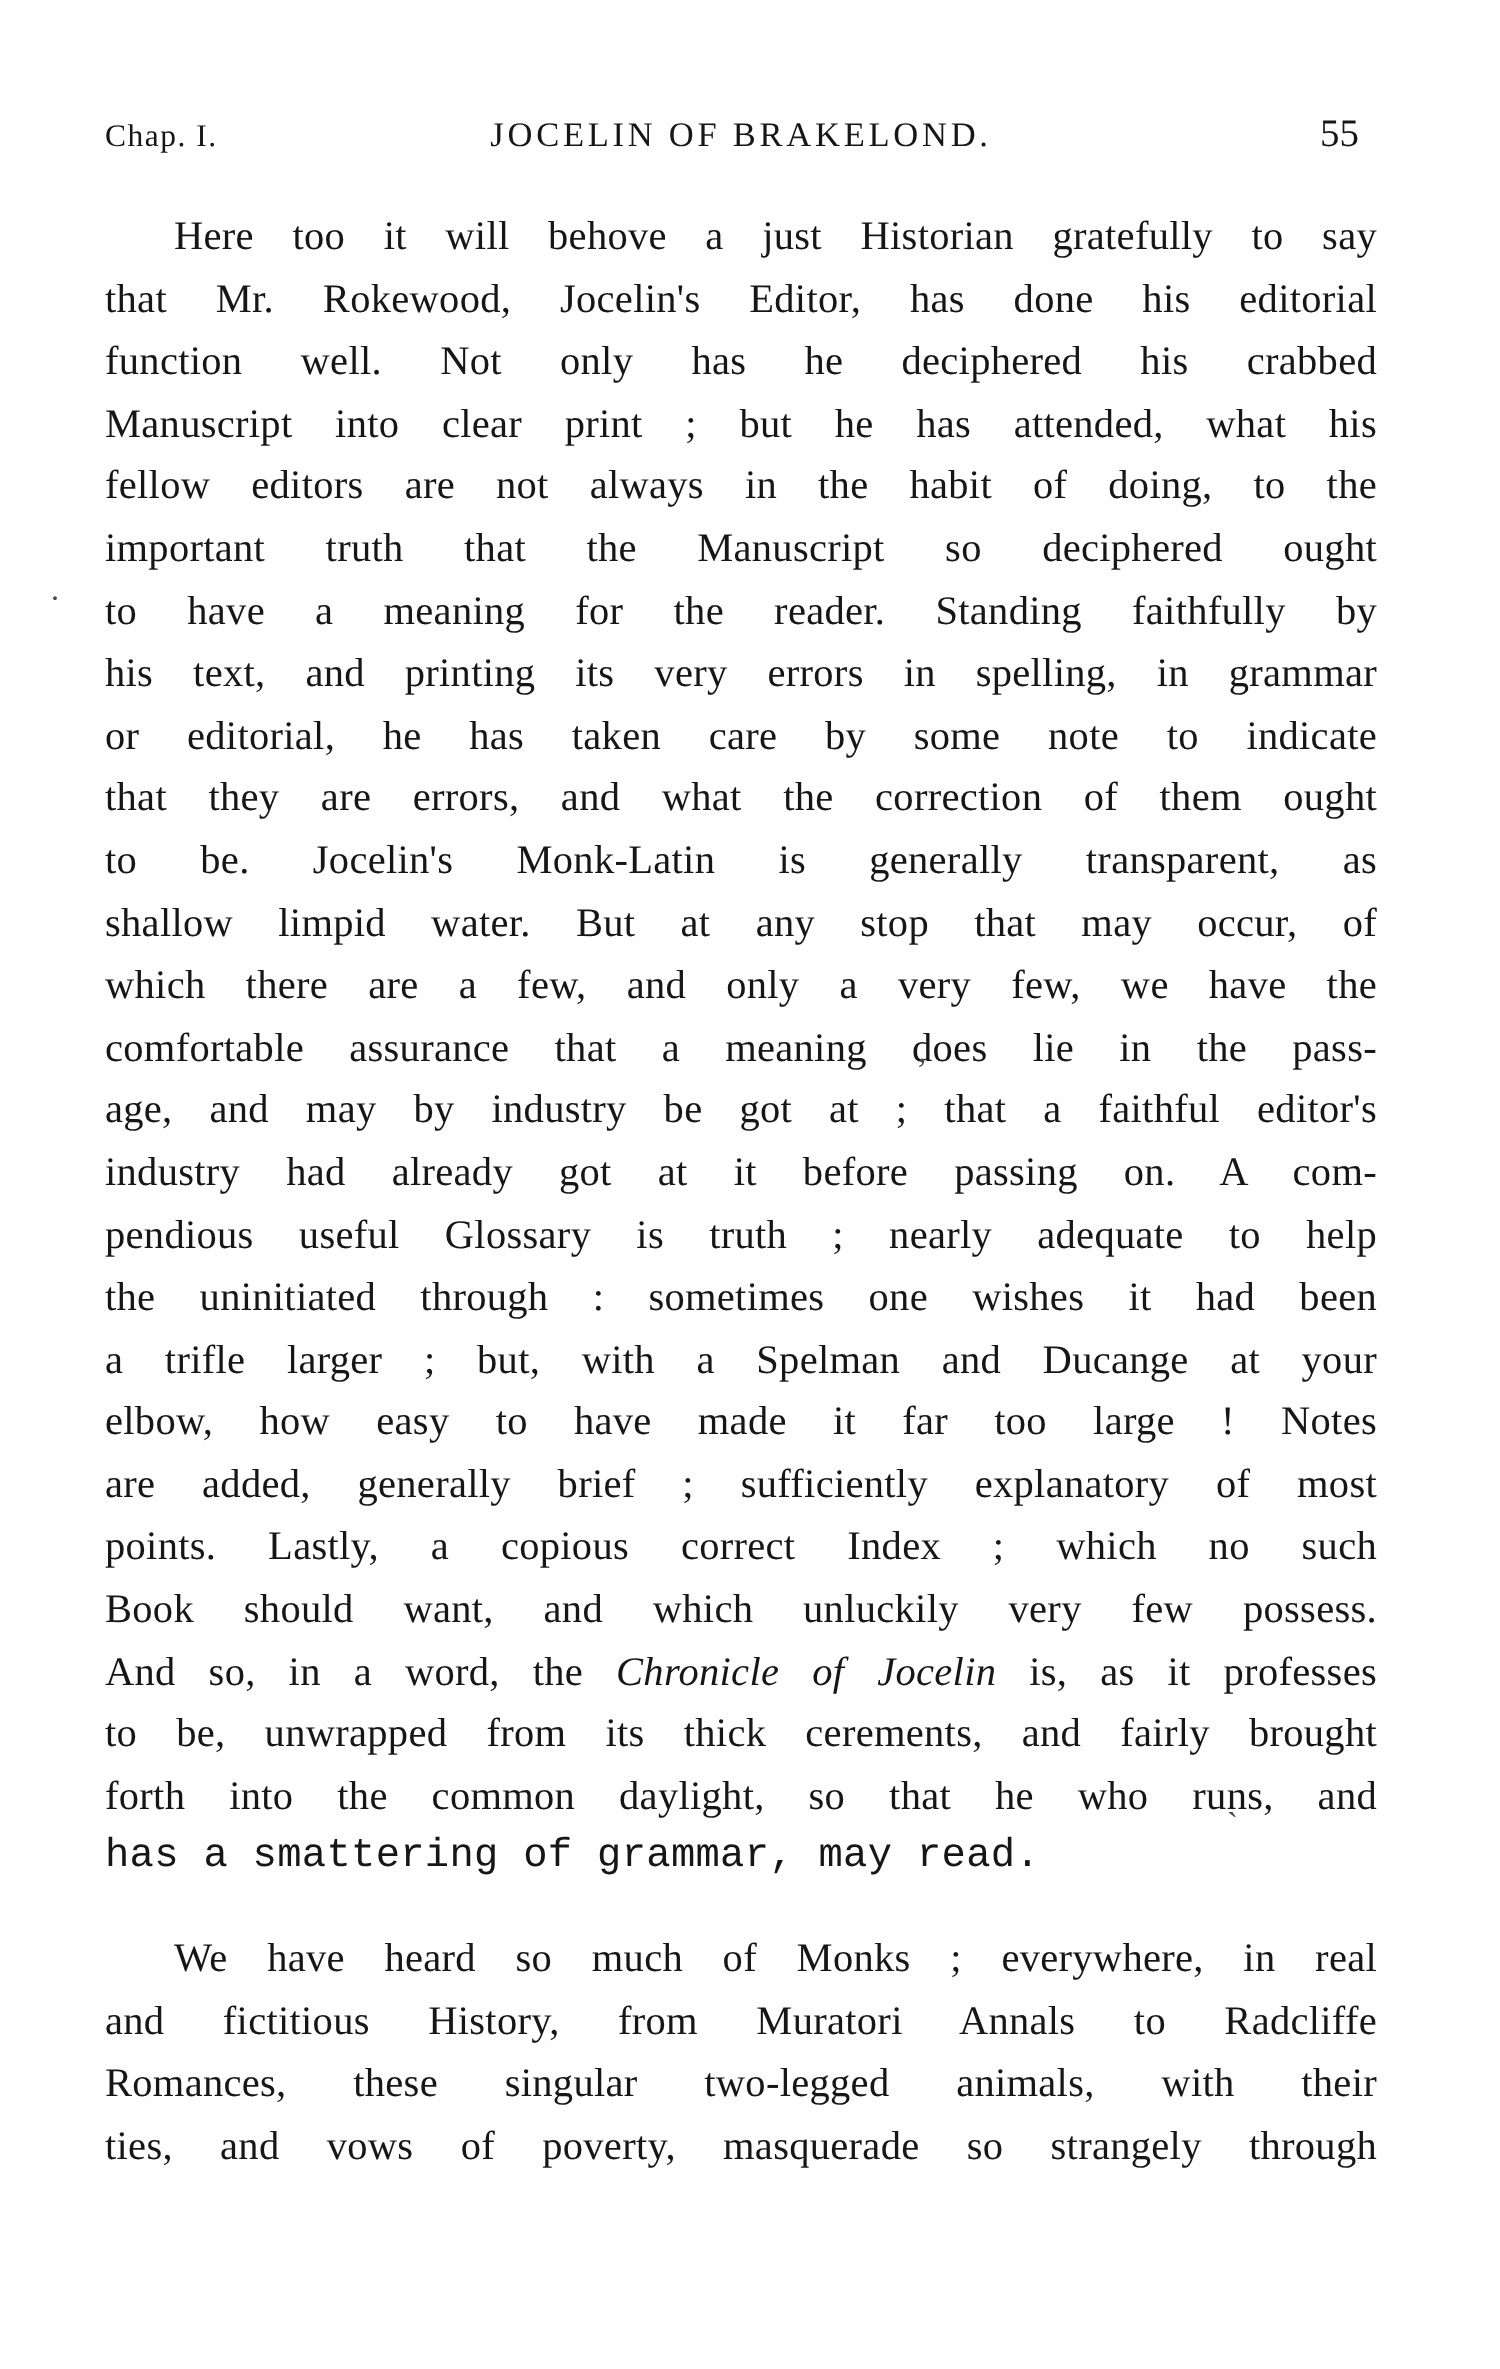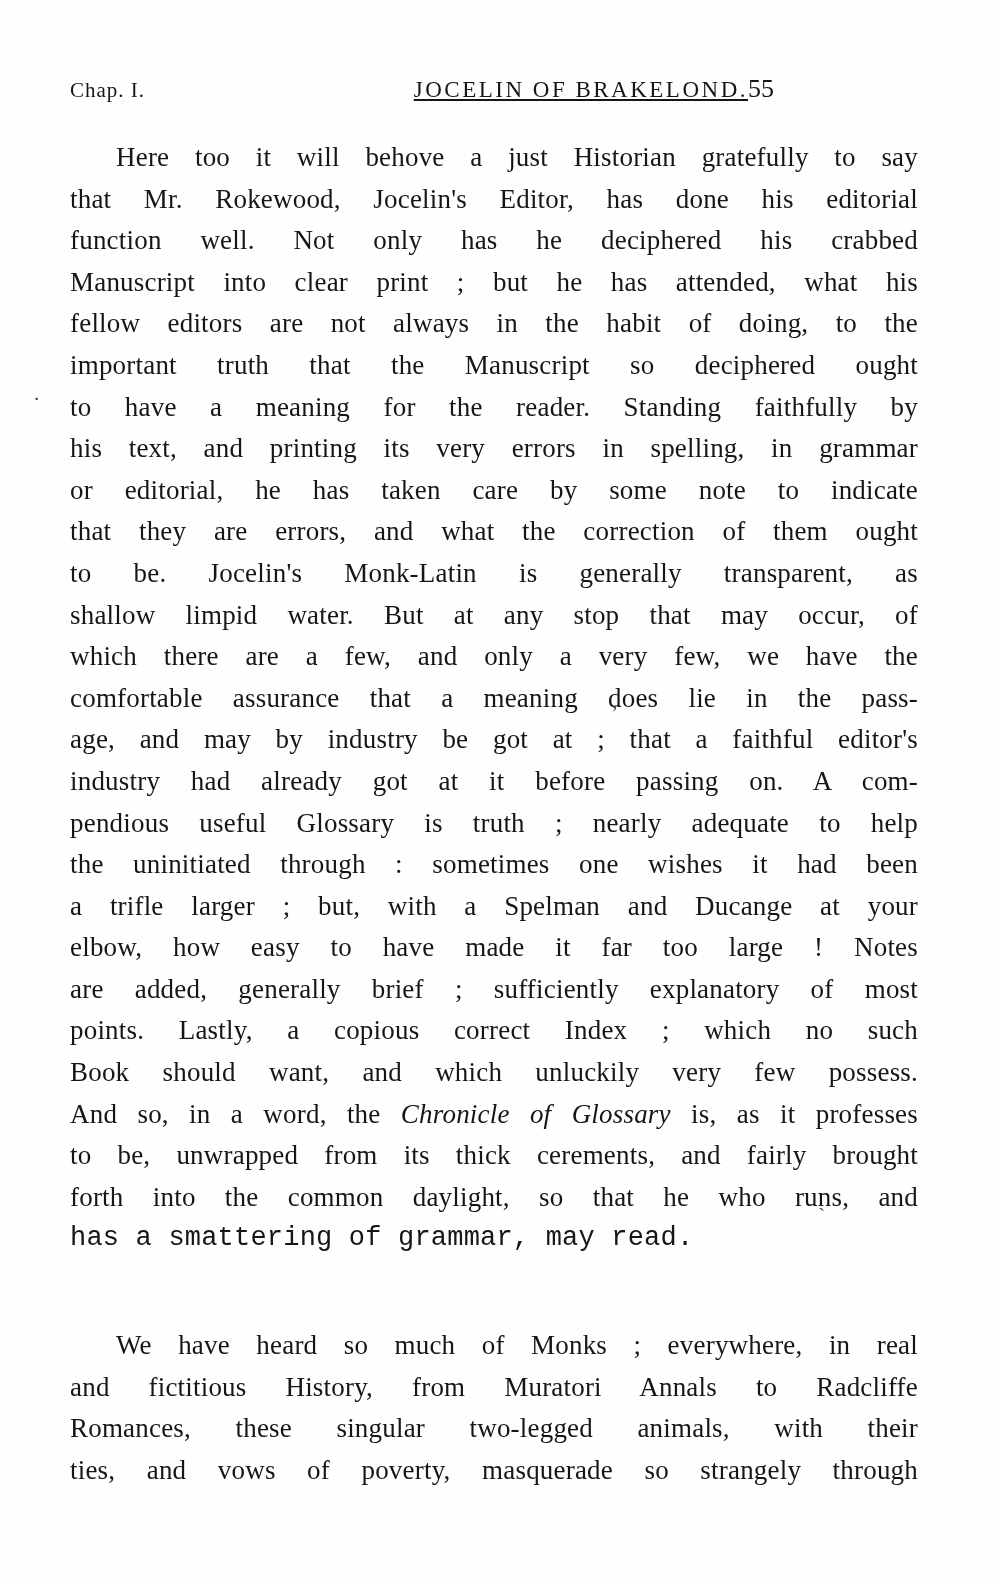--- a/index.html
+++ b/index.html
@@ -23,37 +23,37 @@
     align-items: baseline;
     height: 30px;
   }
   .chapter {
     width: 170px;
     font-size: 21px;
     letter-spacing: 1px;
   }
   .title {
     flex: 1;
-    text-align: right;
+    text-align: center;
     font-size: 23px;
     letter-spacing: 2.5px;
-    text-decoration: underline;
   }
   .pagenum {
     width: 170px;
+    text-align: right;
     font-size: 26px;
     padding-right: 12px;
     box-sizing: border-box;
   }
   .body {
     margin-top: 33px;
     font-size: 27px;
     letter-spacing: 0.2px;
   }
-  .paragraph + .paragraph { margin-top: 65px; }
+  .paragraph + .paragraph { margin-top: 25px; }
   .line {
     height: 41.6px;
     line-height: 41.6px;
     text-align: justify;
     text-align-last: justify;
   }
   .line.indent { padding-left: 46px; }
   .line.flush { text-align-last: left; font-family: Liberation Mono, monospace; }
   .italic { font-style: italic; }
   .artifact {
@@ -94,21 +94,21 @@
           <div class="line"><span>comfortable assurance that a meaning does lie in the pass-</span></div>
           <div class="line"><span>age, and may by industry be got at ; that a faithful editor's</span></div>
           <div class="line"><span>industry had already got at it before passing on. A com-</span></div>
           <div class="line"><span>pendious useful Glossary is truth ; nearly adequate to help</span></div>
           <div class="line"><span>the uninitiated through : sometimes one wishes it had been</span></div>
           <div class="line"><span>a trifle larger ; but, with a Spelman and Ducange at your</span></div>
           <div class="line"><span>elbow, how easy to have made it far too large ! Notes</span></div>
           <div class="line"><span>are added, generally brief ; sufficiently explanatory of most</span></div>
           <div class="line"><span>points. Lastly, a copious correct Index ; which no such</span></div>
           <div class="line"><span>Book should want, and which unluckily very few possess.</span></div>
-          <div class="line"><span>And so, in a word, the </span><span class="italic">Chronicle of Glossary</span><span> is, as it professes</span></div>
+          <div class="line"><span>And so, in a word, the </span><span class="italic">Chronicle of Jocelin</span><span> is, as it professes</span></div>
           <div class="line"><span>to be, unwrapped from its thick cerements, and fairly brought</span></div>
           <div class="line"><span>forth into the common daylight, so that he who runs, and</span></div>
           <div class="line flush"><span>has a smattering of grammar, may read.</span></div>
         </div>
         <div class="paragraph">
           <div class="line indent"><span>We have heard so much of Monks ; everywhere, in real</span></div>
           <div class="line"><span>and fictitious History, from Muratori Annals to Radcliffe</span></div>
           <div class="line"><span>Romances, these singular two-legged animals, with their</span></div>
           <div class="line"><span>ties, and vows of poverty, masquerade so strangely through</span></div>
         </div>

